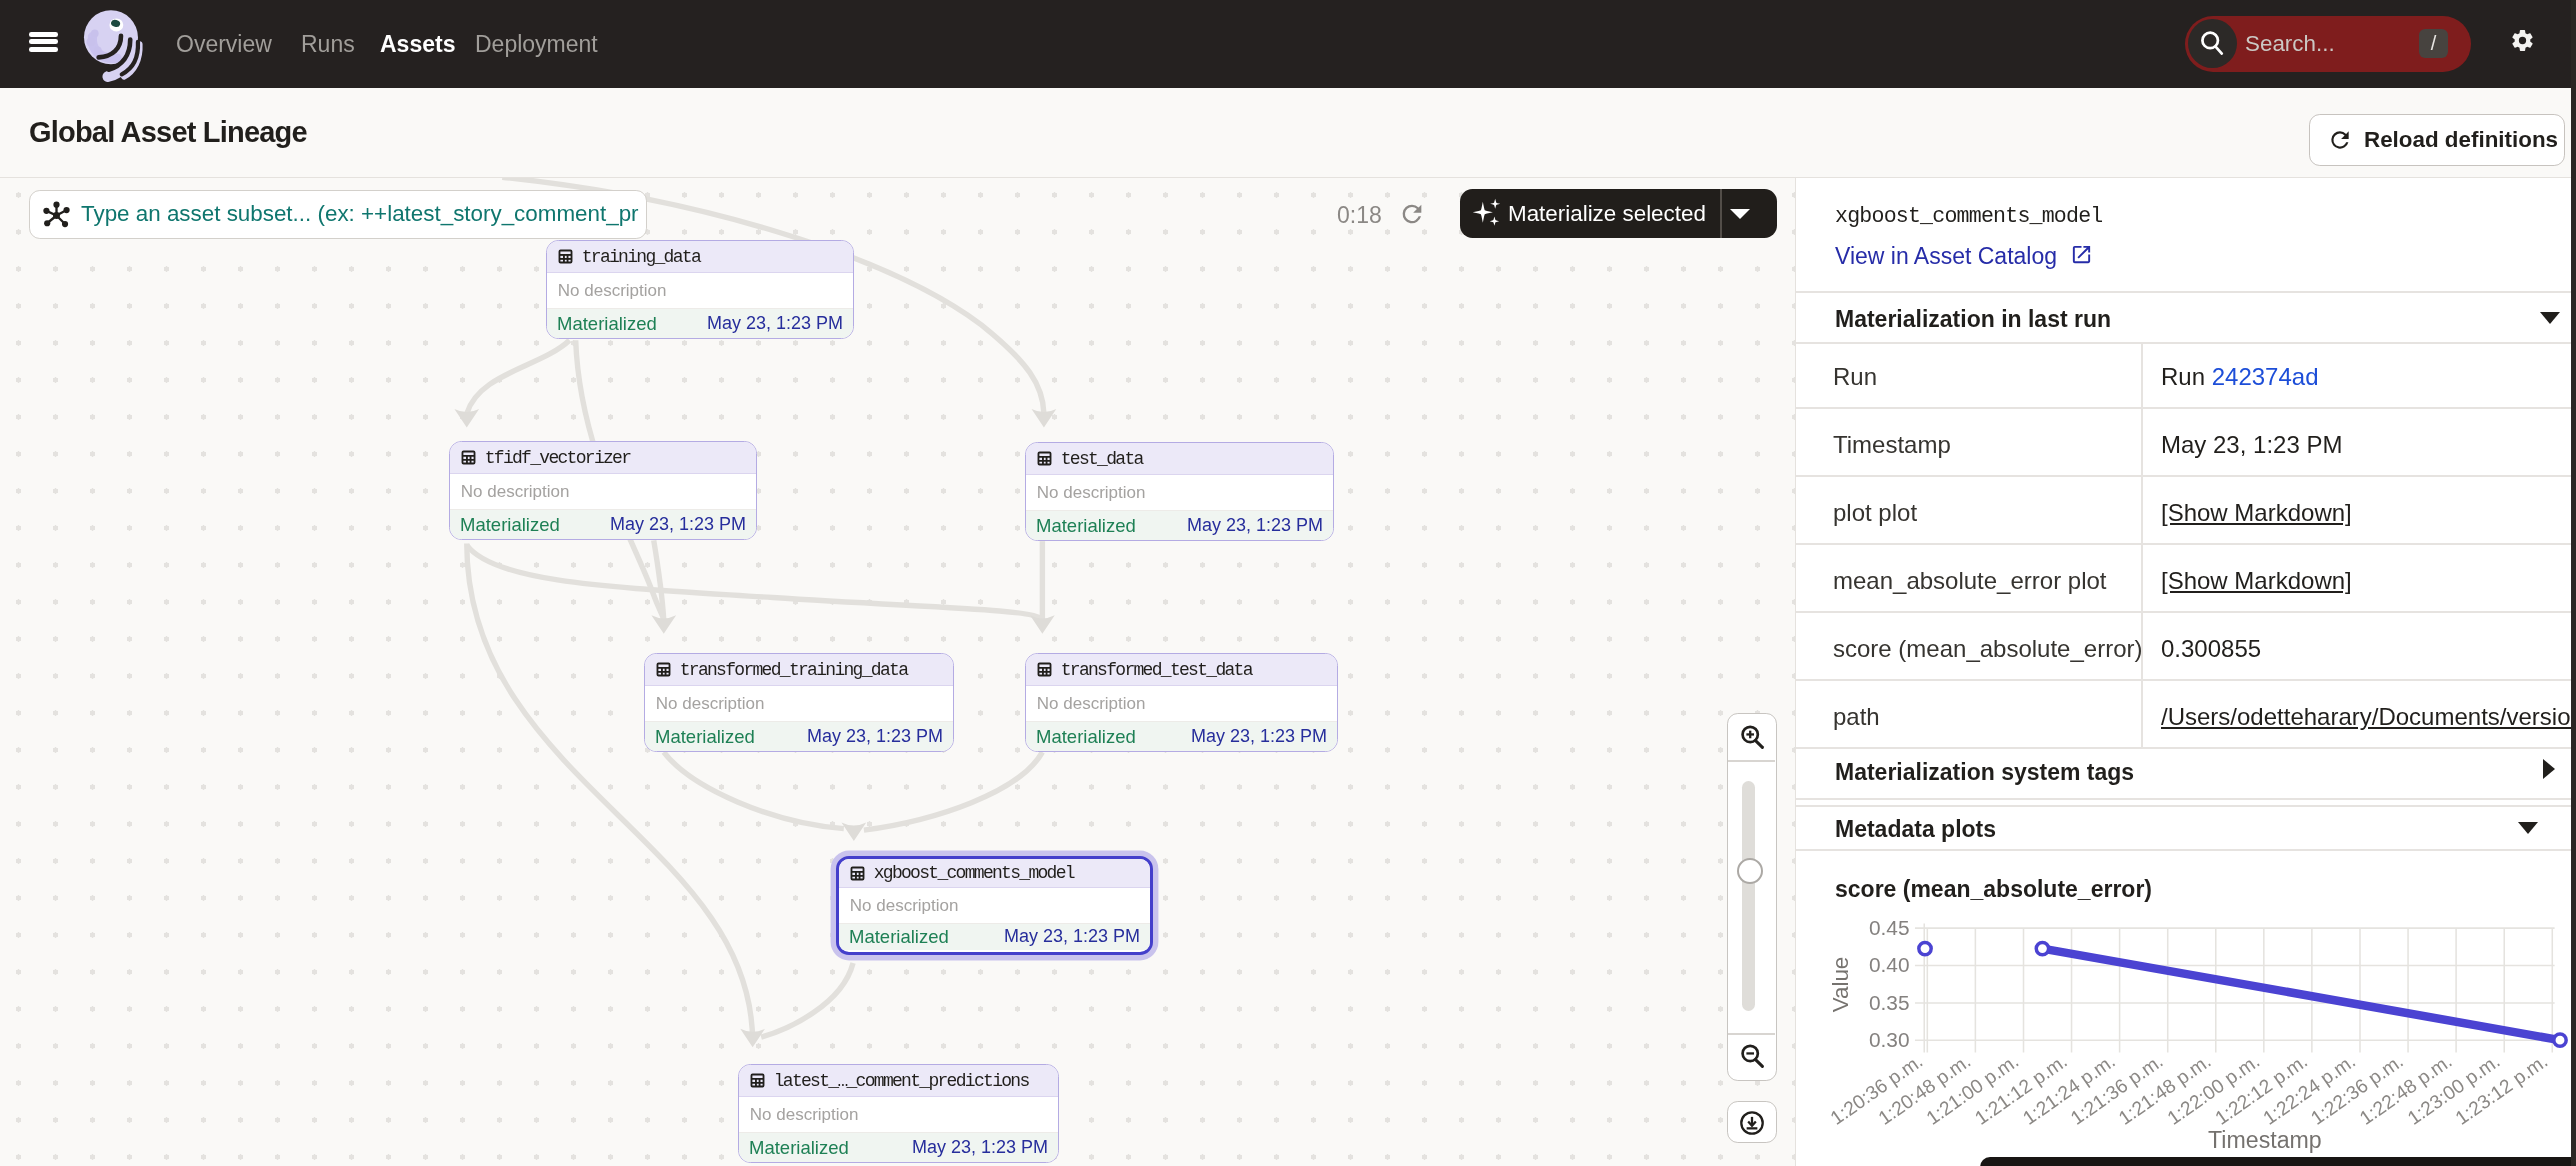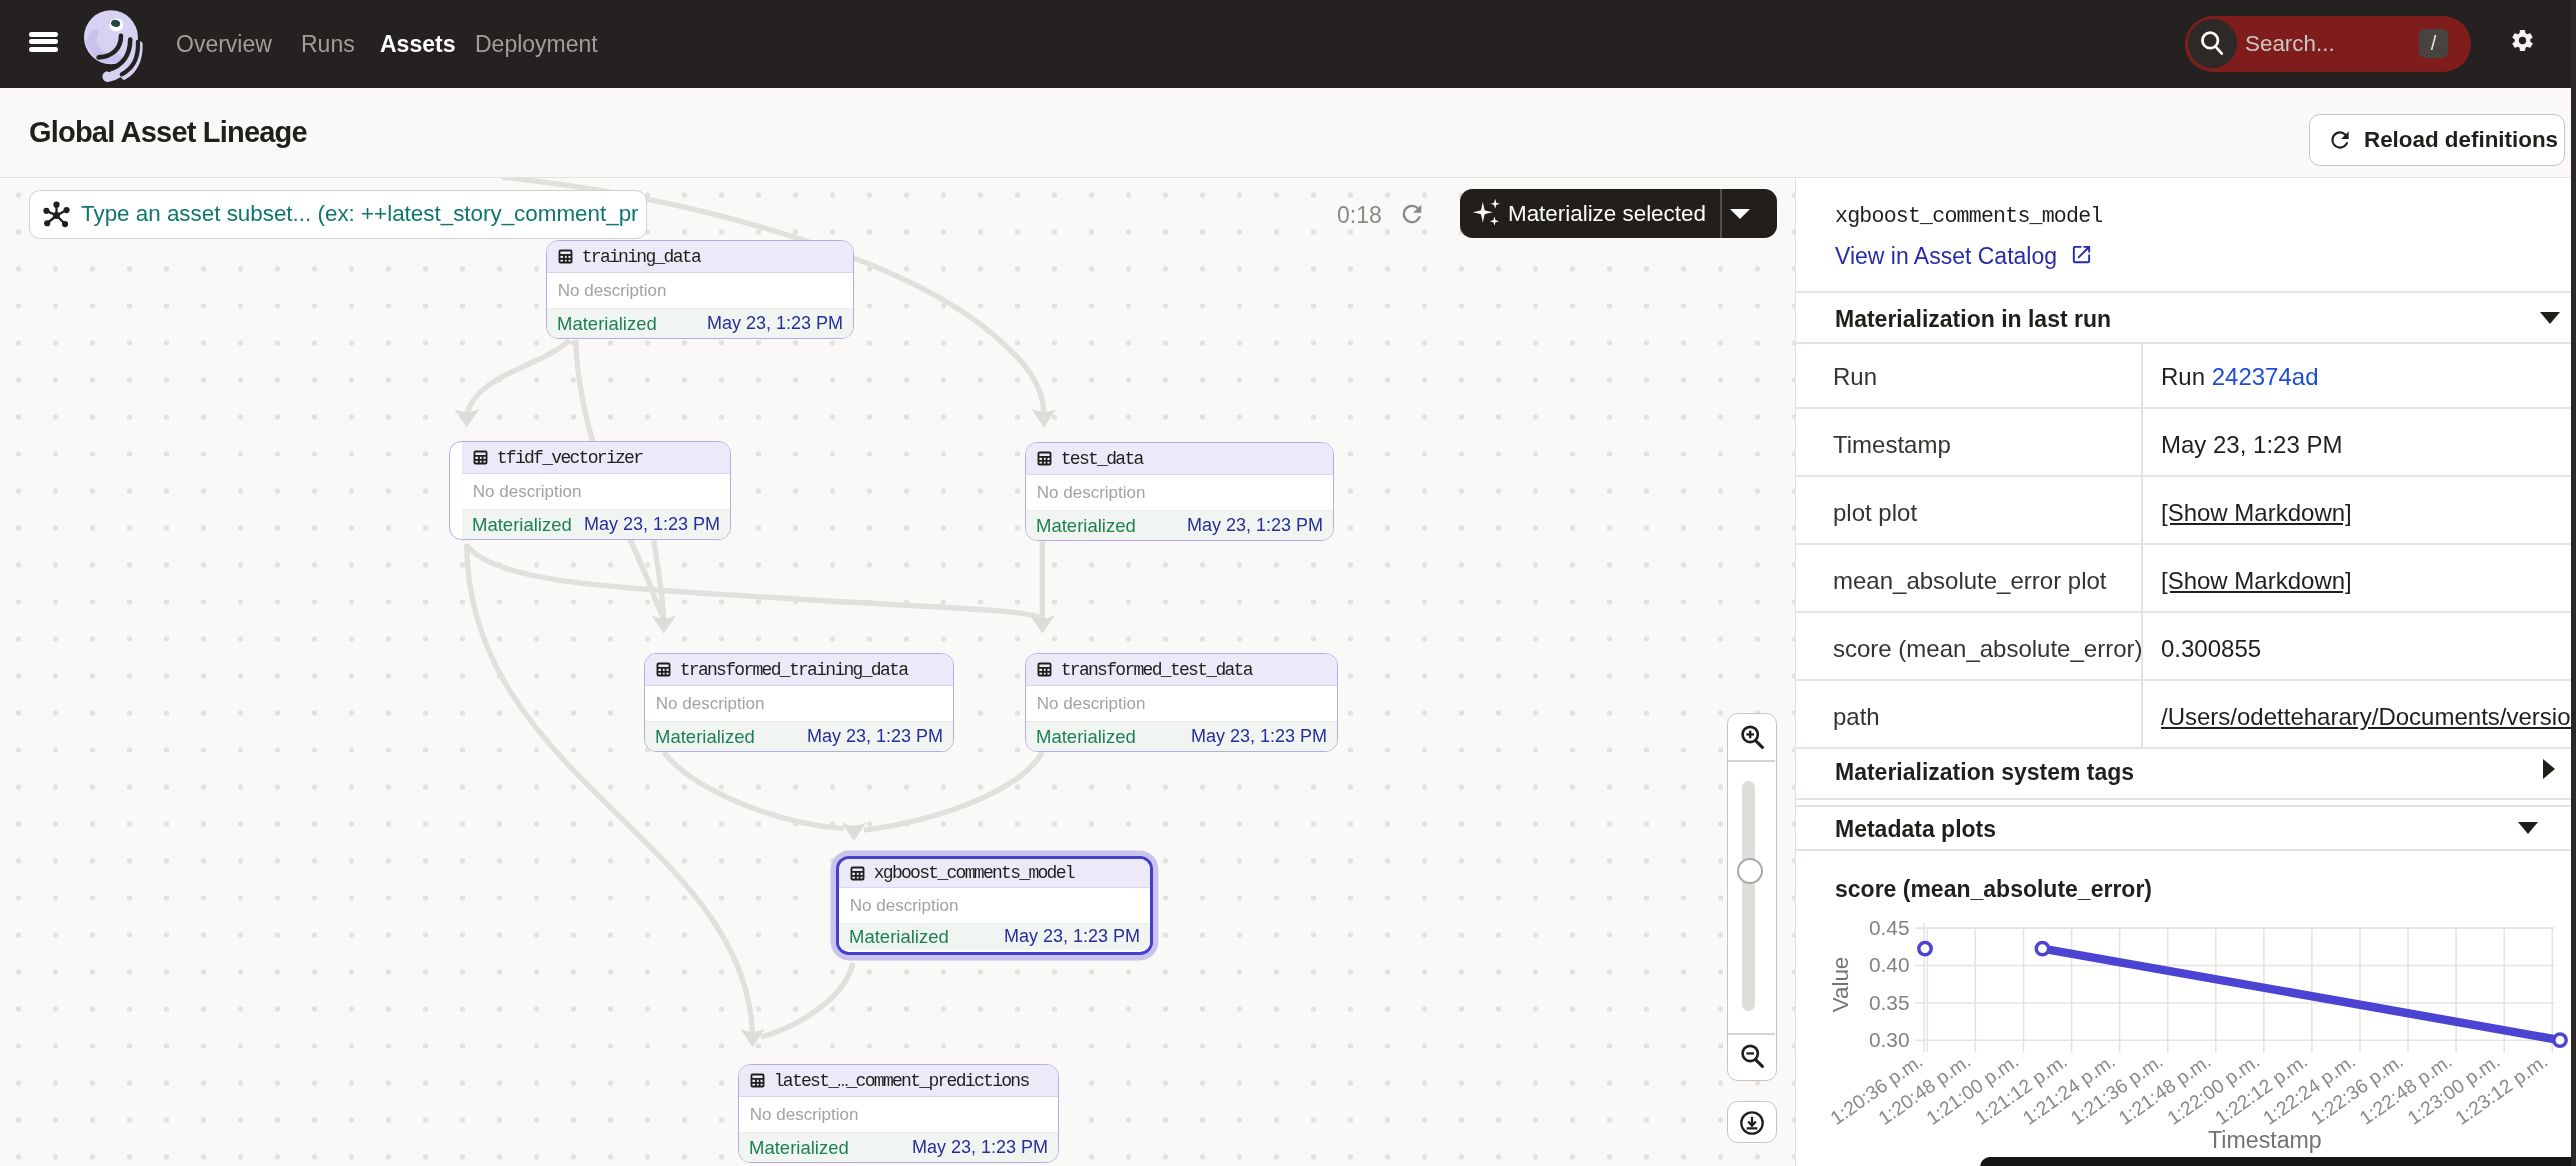--- a/index.html
+++ b/index.html
@@ -200,21 +200,21 @@
         </svg>
         <span class="t">training_data</span>
       </div>
     <div class="bd">No description</div>
     <div class="ft">
         <span class="m">Materialized</span>
         <span class="d">May 23, 1:23 PM</span>
       </div>
   </div>
 
-  <div class="node" style="left:449px; top:263px; width:282px;padding-left:12px;">
+  <div class="node" style="left:449px; top:263px; width:308px;">
     <div class="hd">
         <svg width="17" height="17" viewBox="0 0 24 24">
           <g stroke="#211F1C" stroke-width="2.6" fill="none">
             <rect x="3.5" y="3.5" width="17" height="17" rx="1.5"></rect>
             <line x1="3.5" y1="9.8" x2="20.5" y2="9.8"></line>
             <line x1="3.5" y1="15.4" x2="20.5" y2="15.4"></line>
             <line x1="9.8" y1="9.8" x2="9.8" y2="20.5"></line>
             <line x1="14.9" y1="9.8" x2="14.9" y2="20.5"></line>
           </g>
         </svg>

